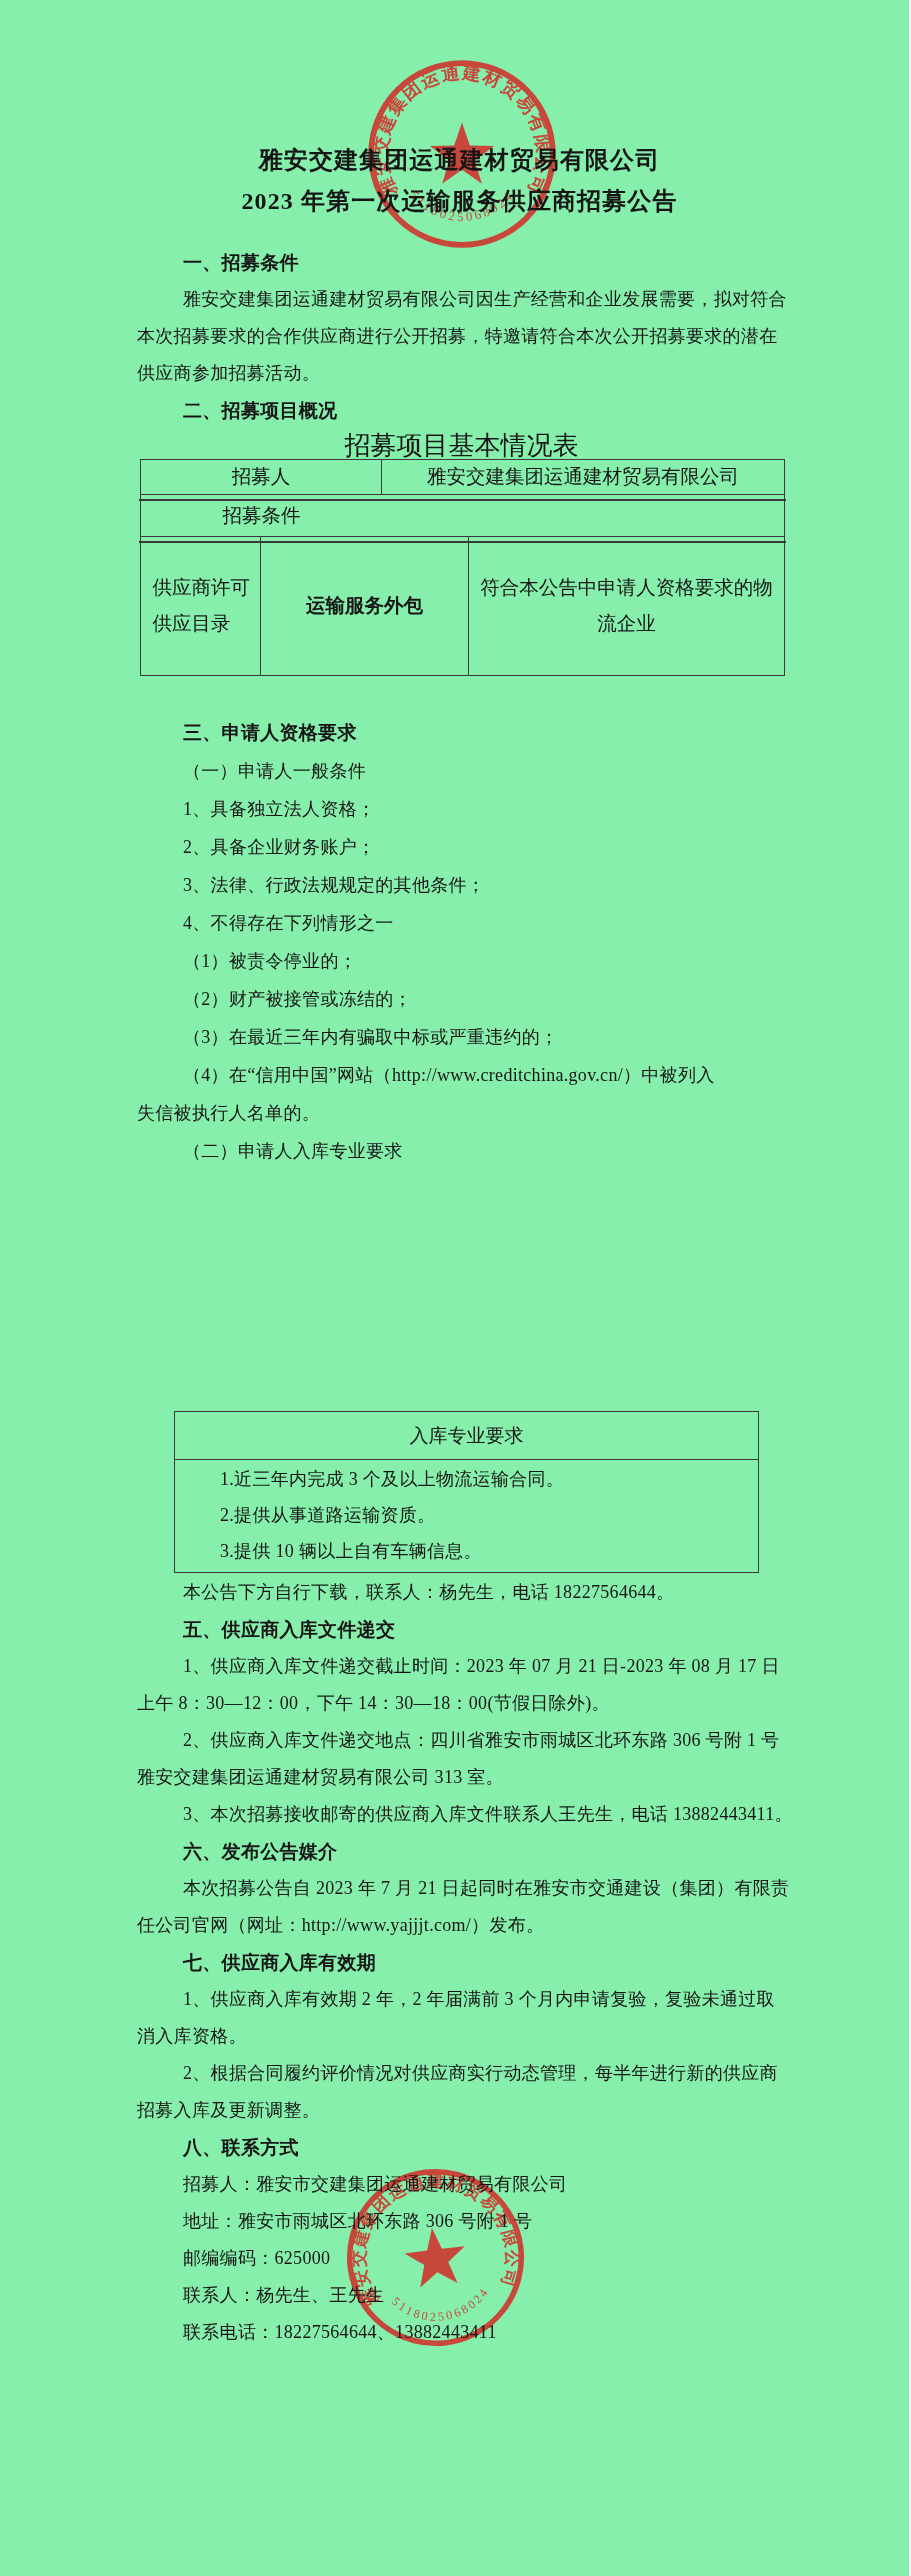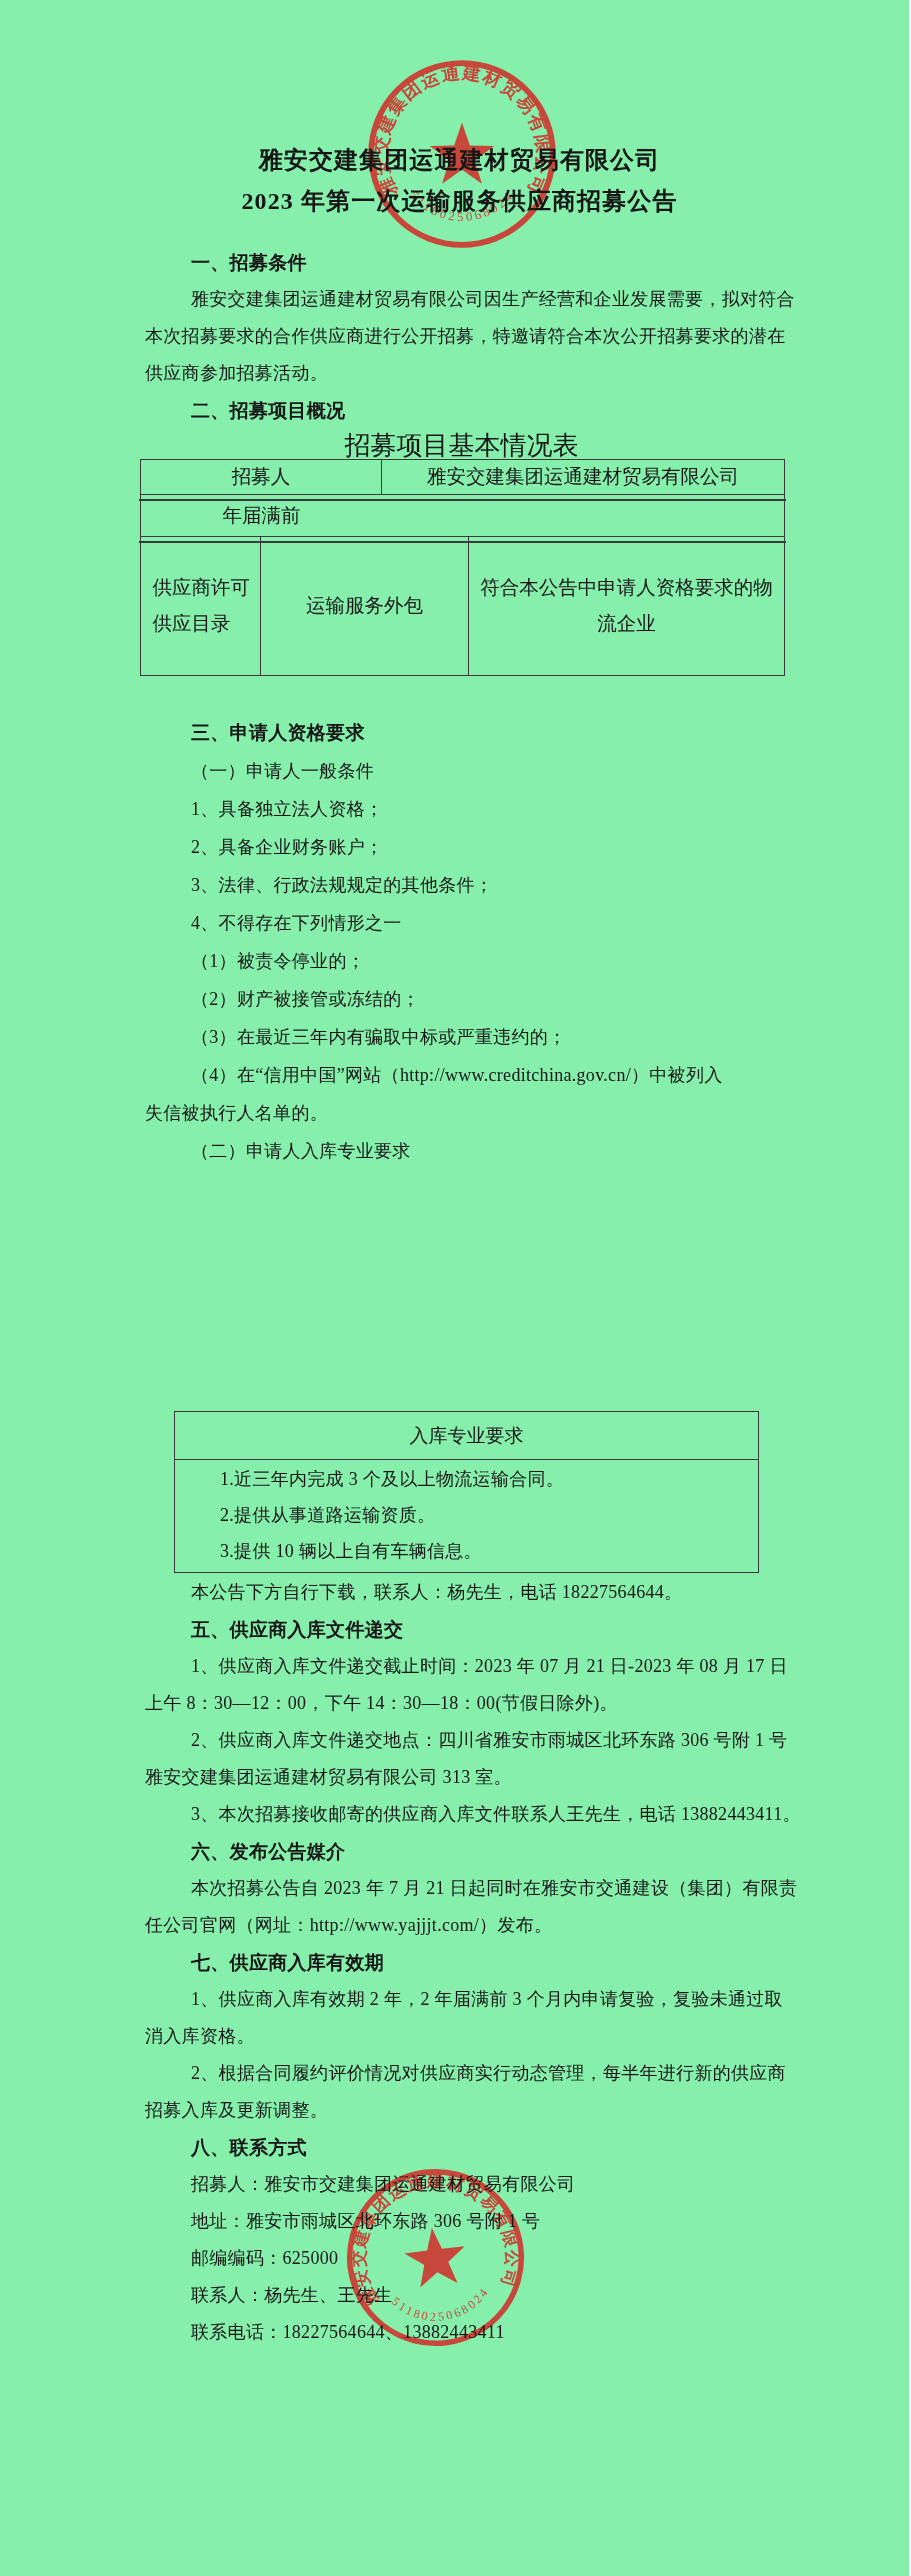--- a/index.html
+++ b/index.html
@@ -16,21 +16,21 @@
   .seal{position:absolute;color:#cd3a31;opacity:.92;}
   .seal-top{left:363px;top:55px;width:198px;height:198px;}
   .seal-bottom{left:342px;top:2164px;width:187px;height:187px;transform:rotate(-7deg);}
   .seal-company-text{font-size:31px;font-weight:bold;letter-spacing:3px;fill:currentColor;}
   .seal-serial-text{font-size:22px;letter-spacing:5px;fill:currentColor;}
   
   .title-block{position:absolute;left:132px;top:140px;width:655px;text-align:center;z-index:2;}
   .title-line{font-size:24px;font-weight:bold;line-height:41px;letter-spacing:1.1px;white-space:nowrap;}
   
   .flow{position:absolute;left:137px;width:649px;z-index:2;}
-  .ln{height:37px;line-height:37px;font-size:18px;letter-spacing:0.3px;white-space:nowrap;margin-left:8px;}
+  .ln{height:37px;line-height:37px;font-size:18px;letter-spacing:0.3px;white-space:nowrap;}
   .flow-s3 .ln{height:38px;line-height:38px;}
   .h{font-weight:bold;font-size:19px;}
   .ind{padding-left:46px;}
   
   .caption{position:absolute;left:137px;top:432px;width:649px;height:27.6px;line-height:27.6px;
            text-align:center;font-size:26px;z-index:2;}
   .dtable{position:absolute;left:140px;top:459px;width:645px;border:1.7px solid #3a3a3a;
           box-sizing:border-box;font-size:19.5px;z-index:2;}
   .trow{display:flex;position:relative;}
   .trow-sep{border-bottom:1.7px solid #3a3a3a;}
@@ -39,21 +39,21 @@
   .trow1{height:34px;}
   .trow2{height:41px;}
   .trow3{height:138px;}
   .tc{display:flex;align-items:center;justify-content:center;box-sizing:border-box;
       border-right:1.7px solid #3a3a3a;text-align:center;line-height:36px;}
   .tc:last-child{border-right:none;}
   .tc-label{flex:0 0 241px;}
   .tc-value{flex:1;}
   .tc-r3a{flex:0 0 120px;justify-content:flex-start;text-align:left;padding:0 8px 0 11.5px;}
   .tc-r3b{flex:0 0 121px;justify-content:flex-start;text-align:left;padding:0 8px 0 11.5px;}
-  .tc-r3c{flex:0 0 208px;}
+  .tc-r3c{flex:0 0 208px;font-weight:bold;}
   .tc-r3d{flex:1;padding:0 4.6px;}
   
   .reqbox{position:absolute;left:174px;top:1411px;width:585px;border:1.7px solid #3a3a3a;
           box-sizing:border-box;z-index:2;}
   .reqbox-header{height:47px;line-height:47px;text-align:center;font-size:19px;
                  border-bottom:1.7px solid #3a3a3a;}
   .reqbox-body{padding:1.1px 0 3.4px 0;}
   .req-item{height:36px;line-height:36px;padding-left:45px;font-size:18px;letter-spacing:0.3px;
             white-space:nowrap;}
 </style>
@@ -96,21 +96,21 @@
     <div class="ln h ind">二、招募项目概况</div>
   </div>
 
   <div class="caption">招募项目基本情况表</div>
   <div class="dtable">
     <div class="trow trow1 trow-sep">
       <div class="tc tc-label">招募人</div>
       <div class="tc tc-value">雅安交建集团运通建材贸易有限公司</div>
     </div>
     <div class="trow trow2 trow-sep">
-      <div class="tc tc-label">年届满前</div>
+      <div class="tc tc-label">招募条件</div>
     </div>
     <div class="trow trow3">
       <div class="tc tc-r3a">供应商许可供应目录</div>
       <div class="tc tc-r3c">运输服务外包</div>
       <div class="tc tc-r3d">符合本公告中申请人资格要求的物流企业</div>
     </div>
   </div>
 
   <div class="flow flow-s3" style="top:714px">
     <div class="ln h ind">三、申请人资格要求</div>

